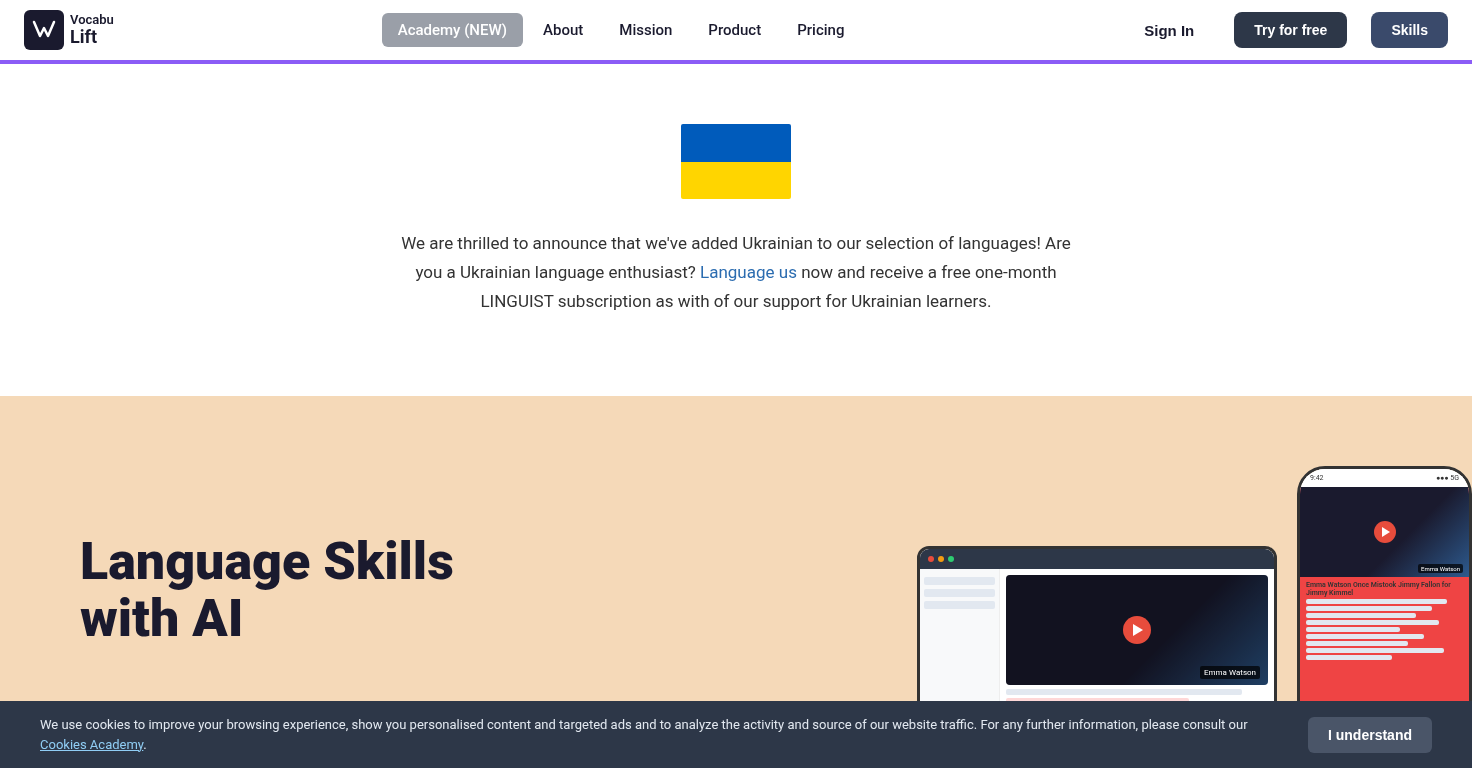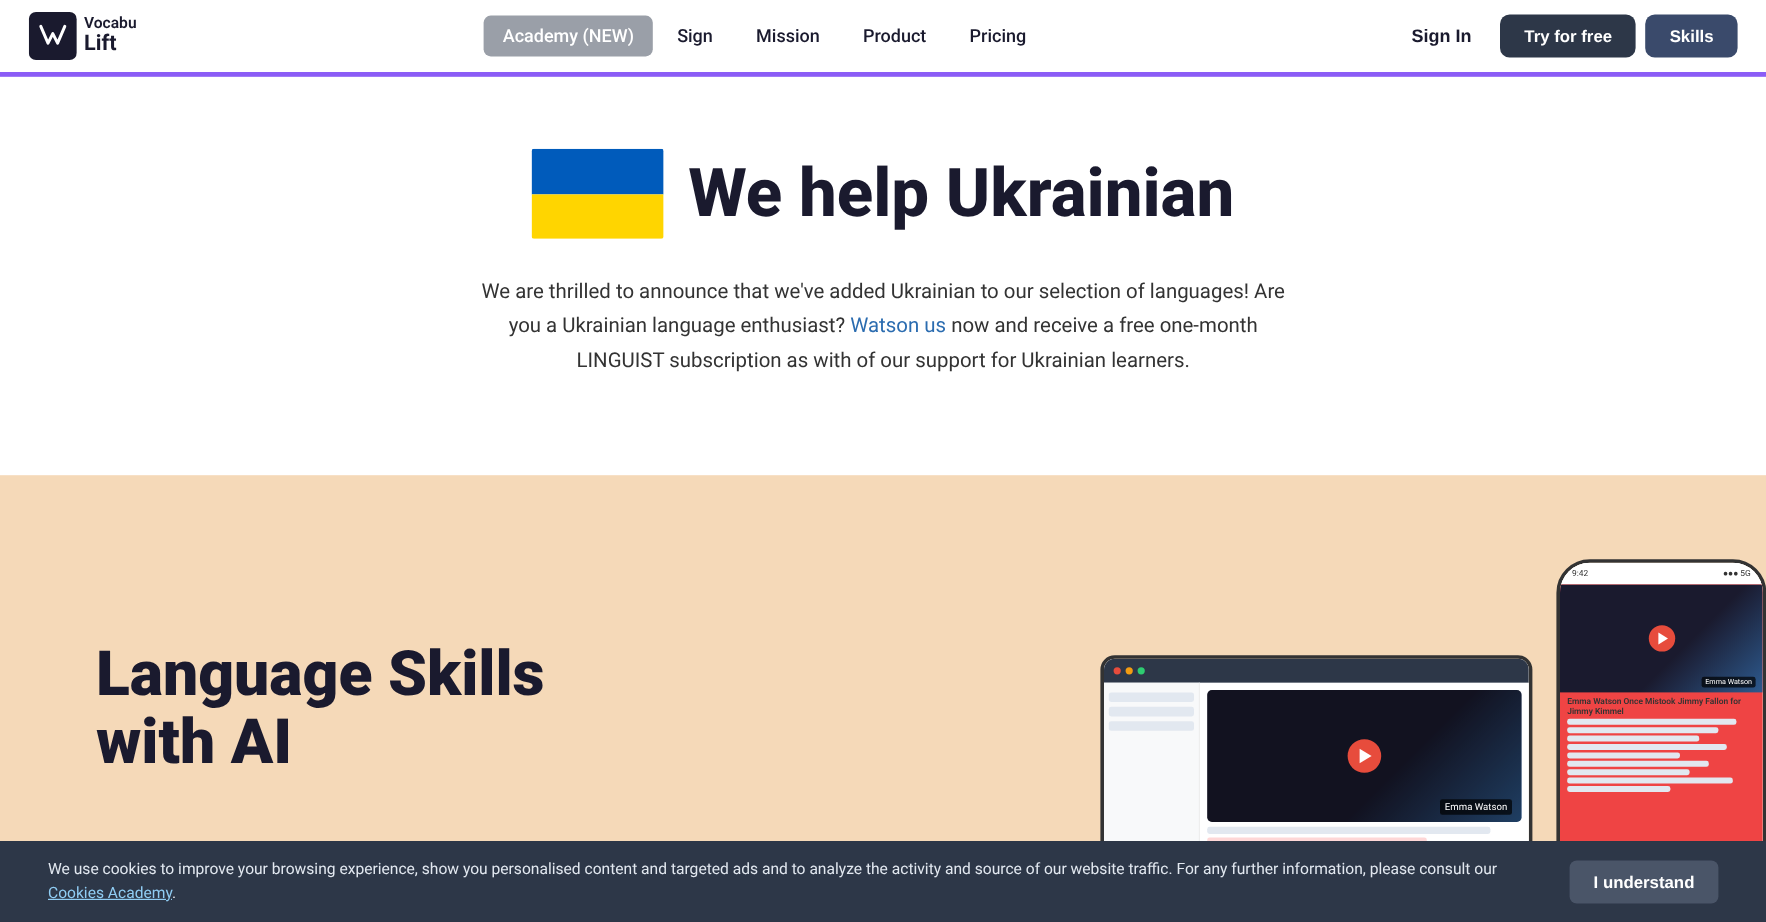--- a/index.html
+++ b/index.html
@@ -57,21 +57,21 @@
       font-weight: 500;
     }
     .nav-item.active {
       background: #9a9fa8;
       color: #fff;
       border-radius: 6px;
     }
     .navbar-actions {
       display: flex;
       align-items: center;
-      gap: 8px;
+      gap: 24px;
     }
     .btn-signin {
       padding: 8px 16px;
       font-size: 15px;
       font-weight: 700;
       color: #1a1a2e;
       background: none;
       border: none;
       cursor: pointer;
     }
@@ -435,44 +435,43 @@
       <path d="M10 12 L16 26 L20 18 L24 26 L30 12" stroke="#fff" stroke-width="2.5" fill="none" stroke-linecap="round" stroke-linejoin="round"></path>
     </svg>
     <div class="logo-text">
       <span class="logo-vocabu">Vocabu</span>
       <span class="logo-lift">Lift</span>
     </div>
   </a>
 
   <div class="navbar-nav">
     <a class="nav-item active" href="#">Academy (NEW)</a>
-    <a class="nav-item" href="#">Sign</a>
+    <a class="nav-item" href="#">About</a>
     <a class="nav-item" href="#">Mission</a>
     <a class="nav-item" href="#">Product</a>
     <a class="nav-item" href="#">Pricing</a>
   </div>
 
   <div class="navbar-actions">
     <button class="btn-signin">Sign In</button>
     <button class="btn-try">Try for free</button>
     <button class="btn-contact">Skills</button>
   </div>
 </nav>
 
 <section class="hero">
   <div class="hero-flag-row">
     <div class="ukraine-flag">
       <div class="flag-blue"></div>
       <div class="flag-yellow"></div>
     </div>
-    <h1 class="hero-title">We help Ukrainian</h1>
   </div>
   <p class="hero-description">
     <span>We are thrilled to announce that we've added Ukrainian to our selection of languages! Are you a Ukrainian language enthusiast?</span>
-    <a href="#"> <span>Watson us</span></a>
+    <a href="#"> <span>Language us</span></a>
     <span>now and receive a free one-month LINGUIST subscription as with of our support for Ukrainian learners.</span>
   </p>
 </section>
 
 <section class="lower-section">
   <div class="lower-text">
     <h2 class="lower-title">
       <br>
       <span>Language Skills</span><br>
       <span>with AI</span>

